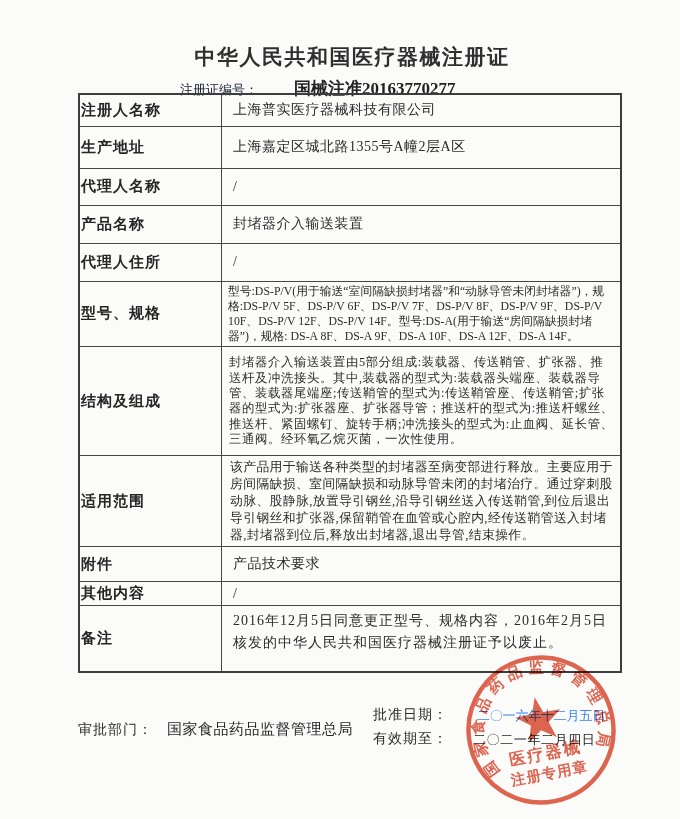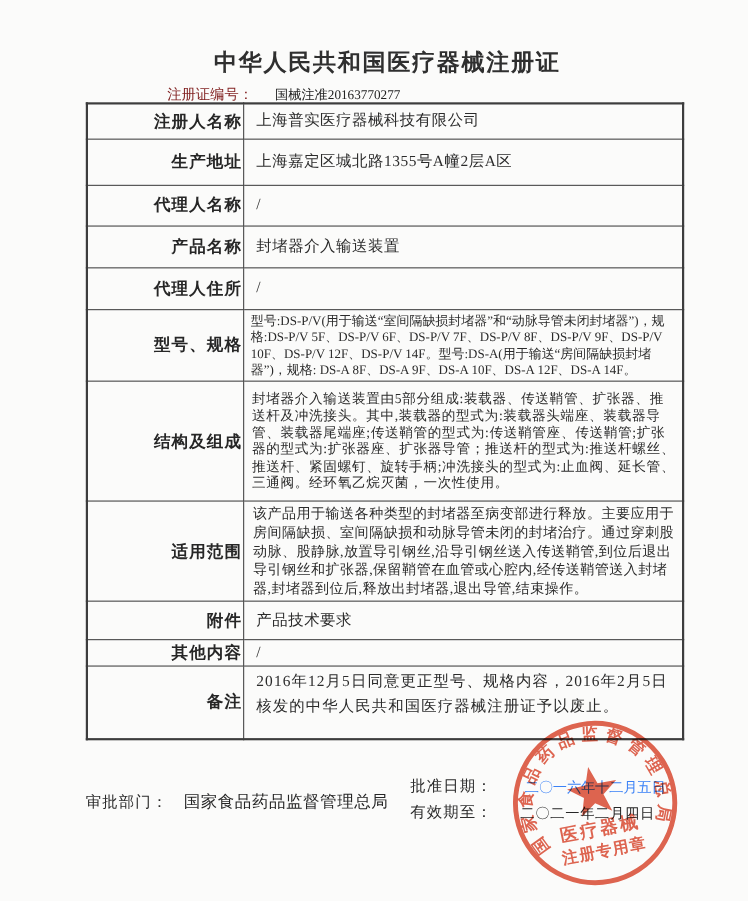--- a/index.html
+++ b/index.html
@@ -8,31 +8,31 @@
     background:#fbfbfa;
     font-family:"Liberation Serif","DejaVu Serif",serif;
     color:#2b2b2b;overflow:hidden;
   }
   .title{
     position:absolute;top:31px;left:0;width:680px;margin:12px;
     text-align:center;font-size:21px;font-weight:bold;letter-spacing:1.5px;
     font-family:"Liberation Sans","DejaVu Sans",sans-serif;color:#2f2f2f;
   }
   .regno{position:absolute;top:77px;left:152px;font-size:13px;white-space:nowrap;}
-  .regno .lab{color:#7f1d1d;}
-  .regno .val{font-weight:normal;margin-left:20px;font-size:12px;color:#222;}
+  .regno .lab{color:#0f172a;margin-left:28px;}
+  .regno .val{font-weight:bold;margin-left:36px;font-size:17px;color:#222;}
 
   table.cert{
     position:absolute;left:78px;top:93px;width:544px;
     border-collapse:collapse;table-layout:fixed;
     border:2px solid #3d3d3d;
   }
   table.cert td{border:1px solid #474747;overflow:hidden;}
   td.lbl{
-    width:139px;text-align:right;vertical-align:middle;
+    width:139px;text-align:left;vertical-align:middle;
     font-family:"Liberation Sans","DejaVu Sans",sans-serif;
     font-weight:bold;font-size:15px;color:#262626;letter-spacing:1px;
   }
   td.val{
     padding:2px 8px 2px 11px;font-size:14px;vertical-align:middle;
     letter-spacing:0.5px;
   }
   tr.r7 td.val{font-size:11.8px;line-height:15.2px;padding:2px 14px 2px 6px;letter-spacing:0;}
   tr.r8 td.val{font-size:12.4px;line-height:15.3px;padding:3px 6px 3px 7px;letter-spacing:0.6px;}
   tr.r9 td.val{font-size:12.8px;line-height:16.8px;padding:3px 6px 3px 8px;letter-spacing:0.4px;margin-top:12px;}

